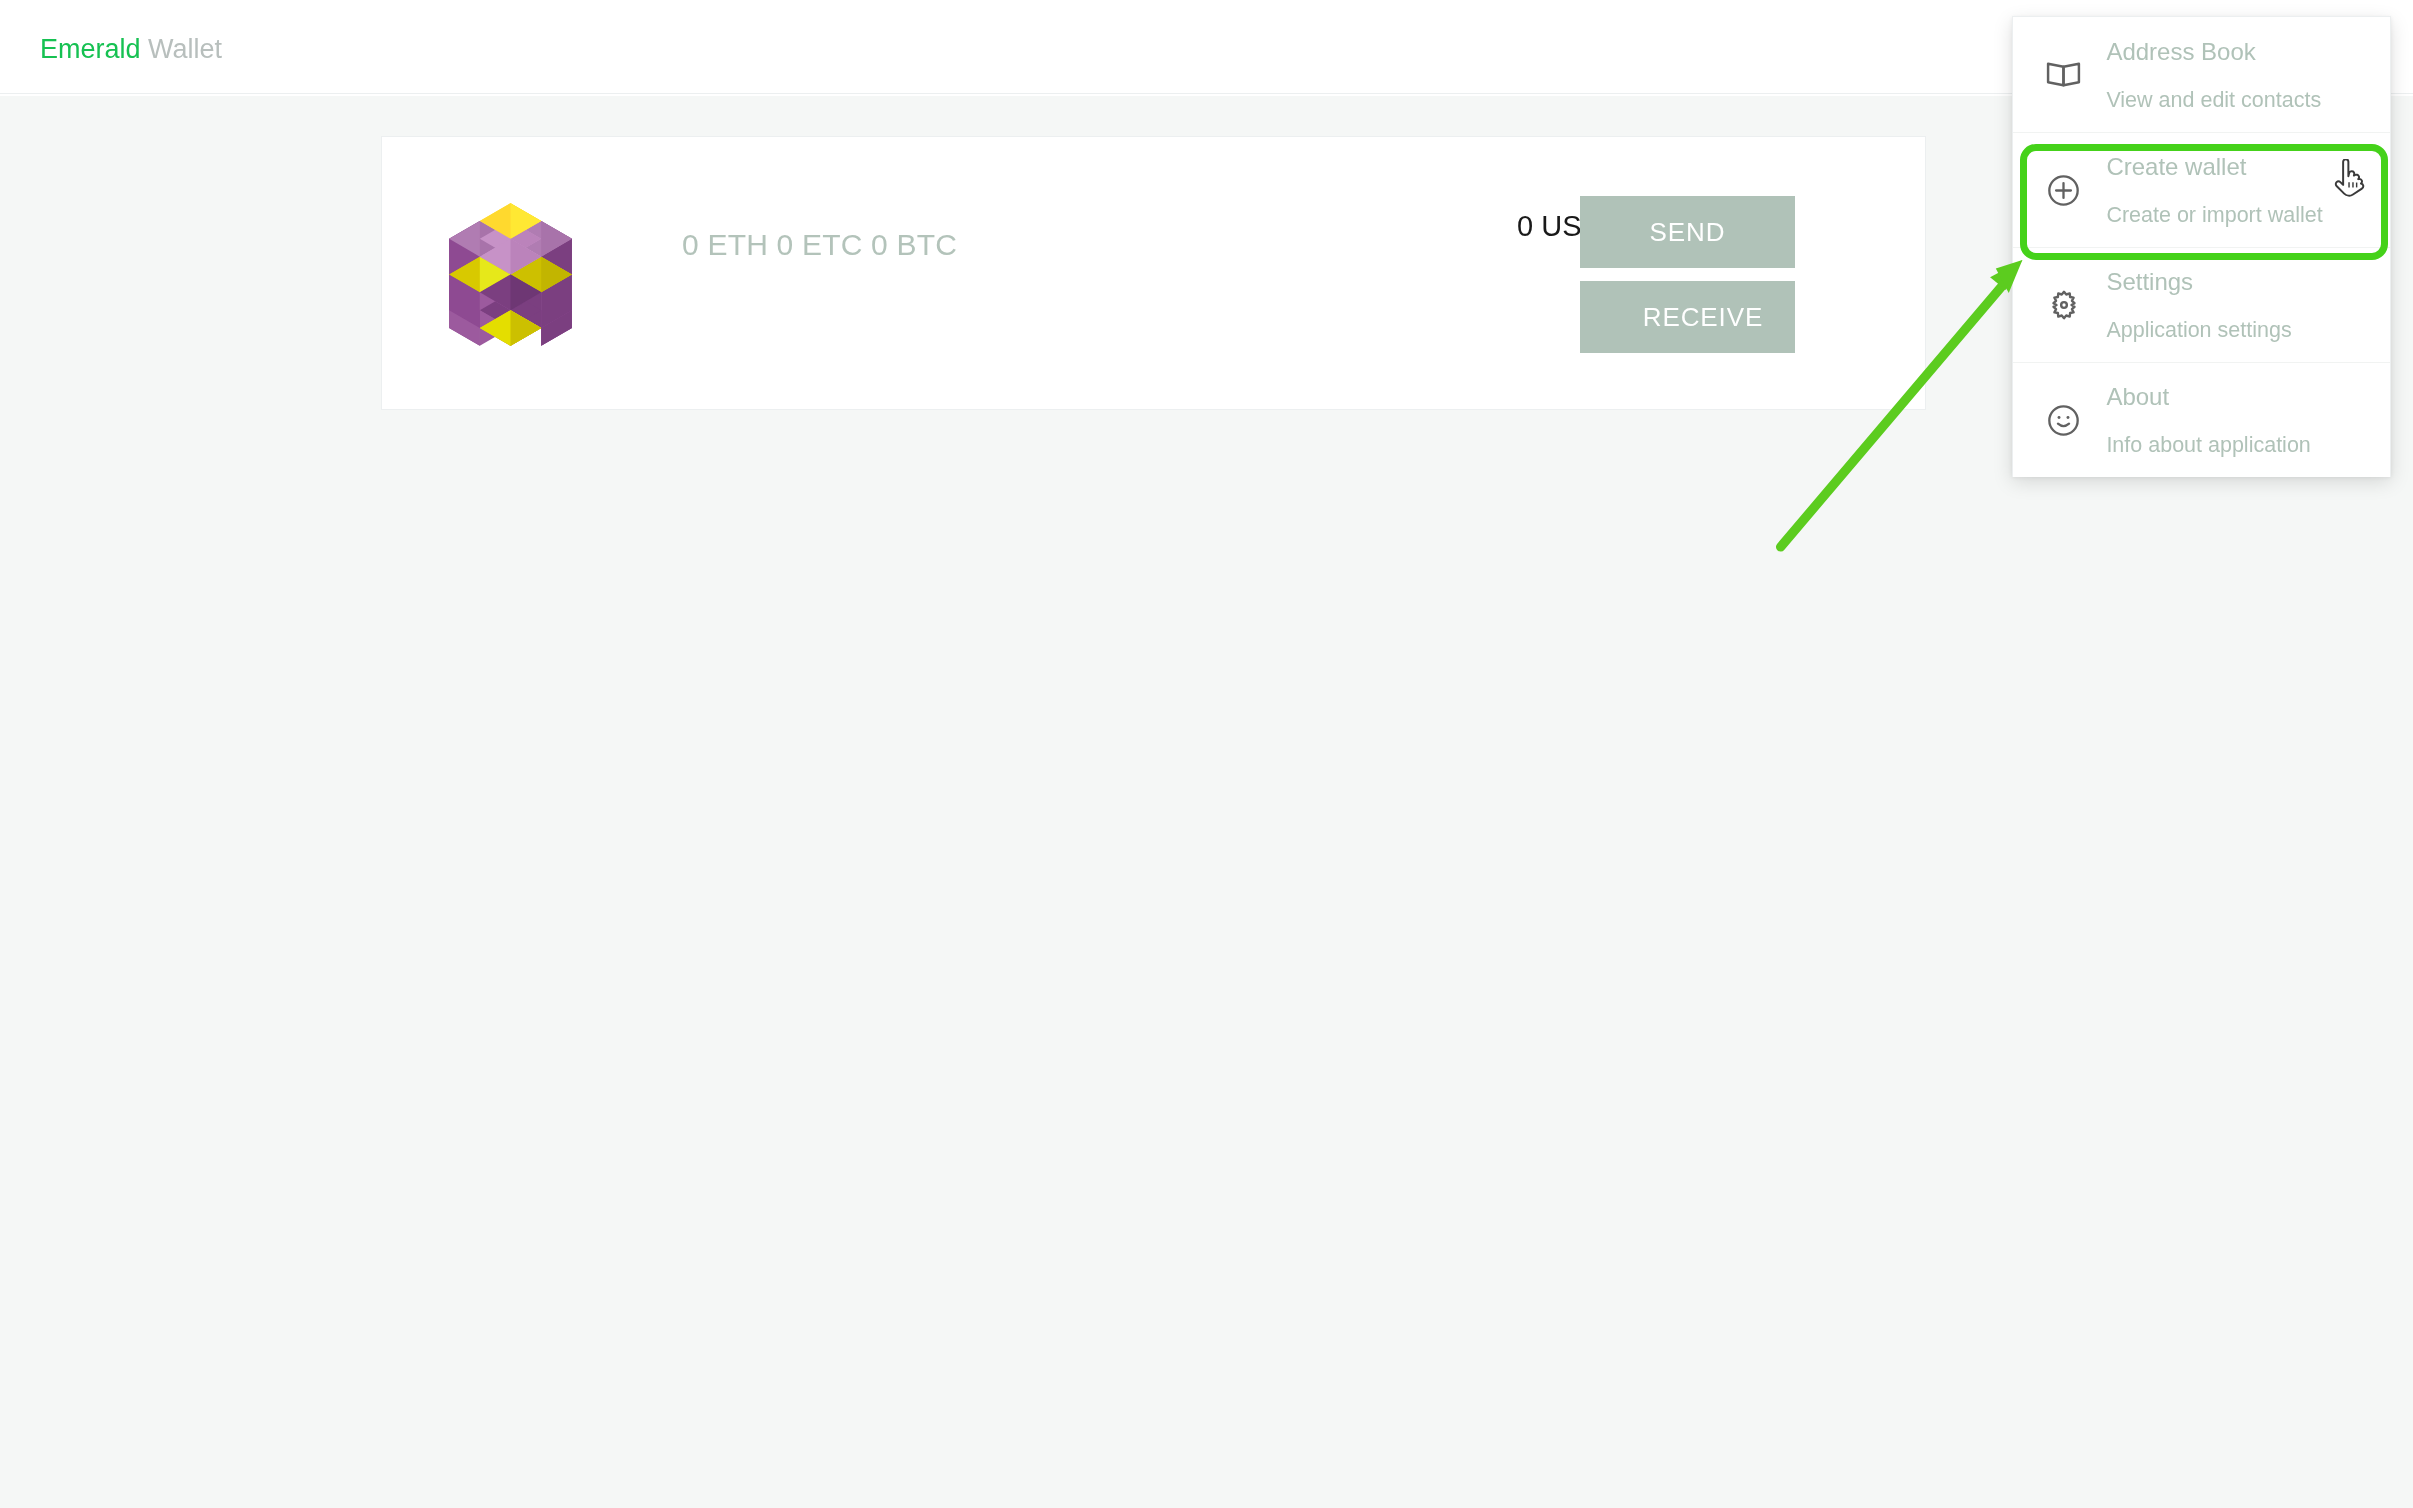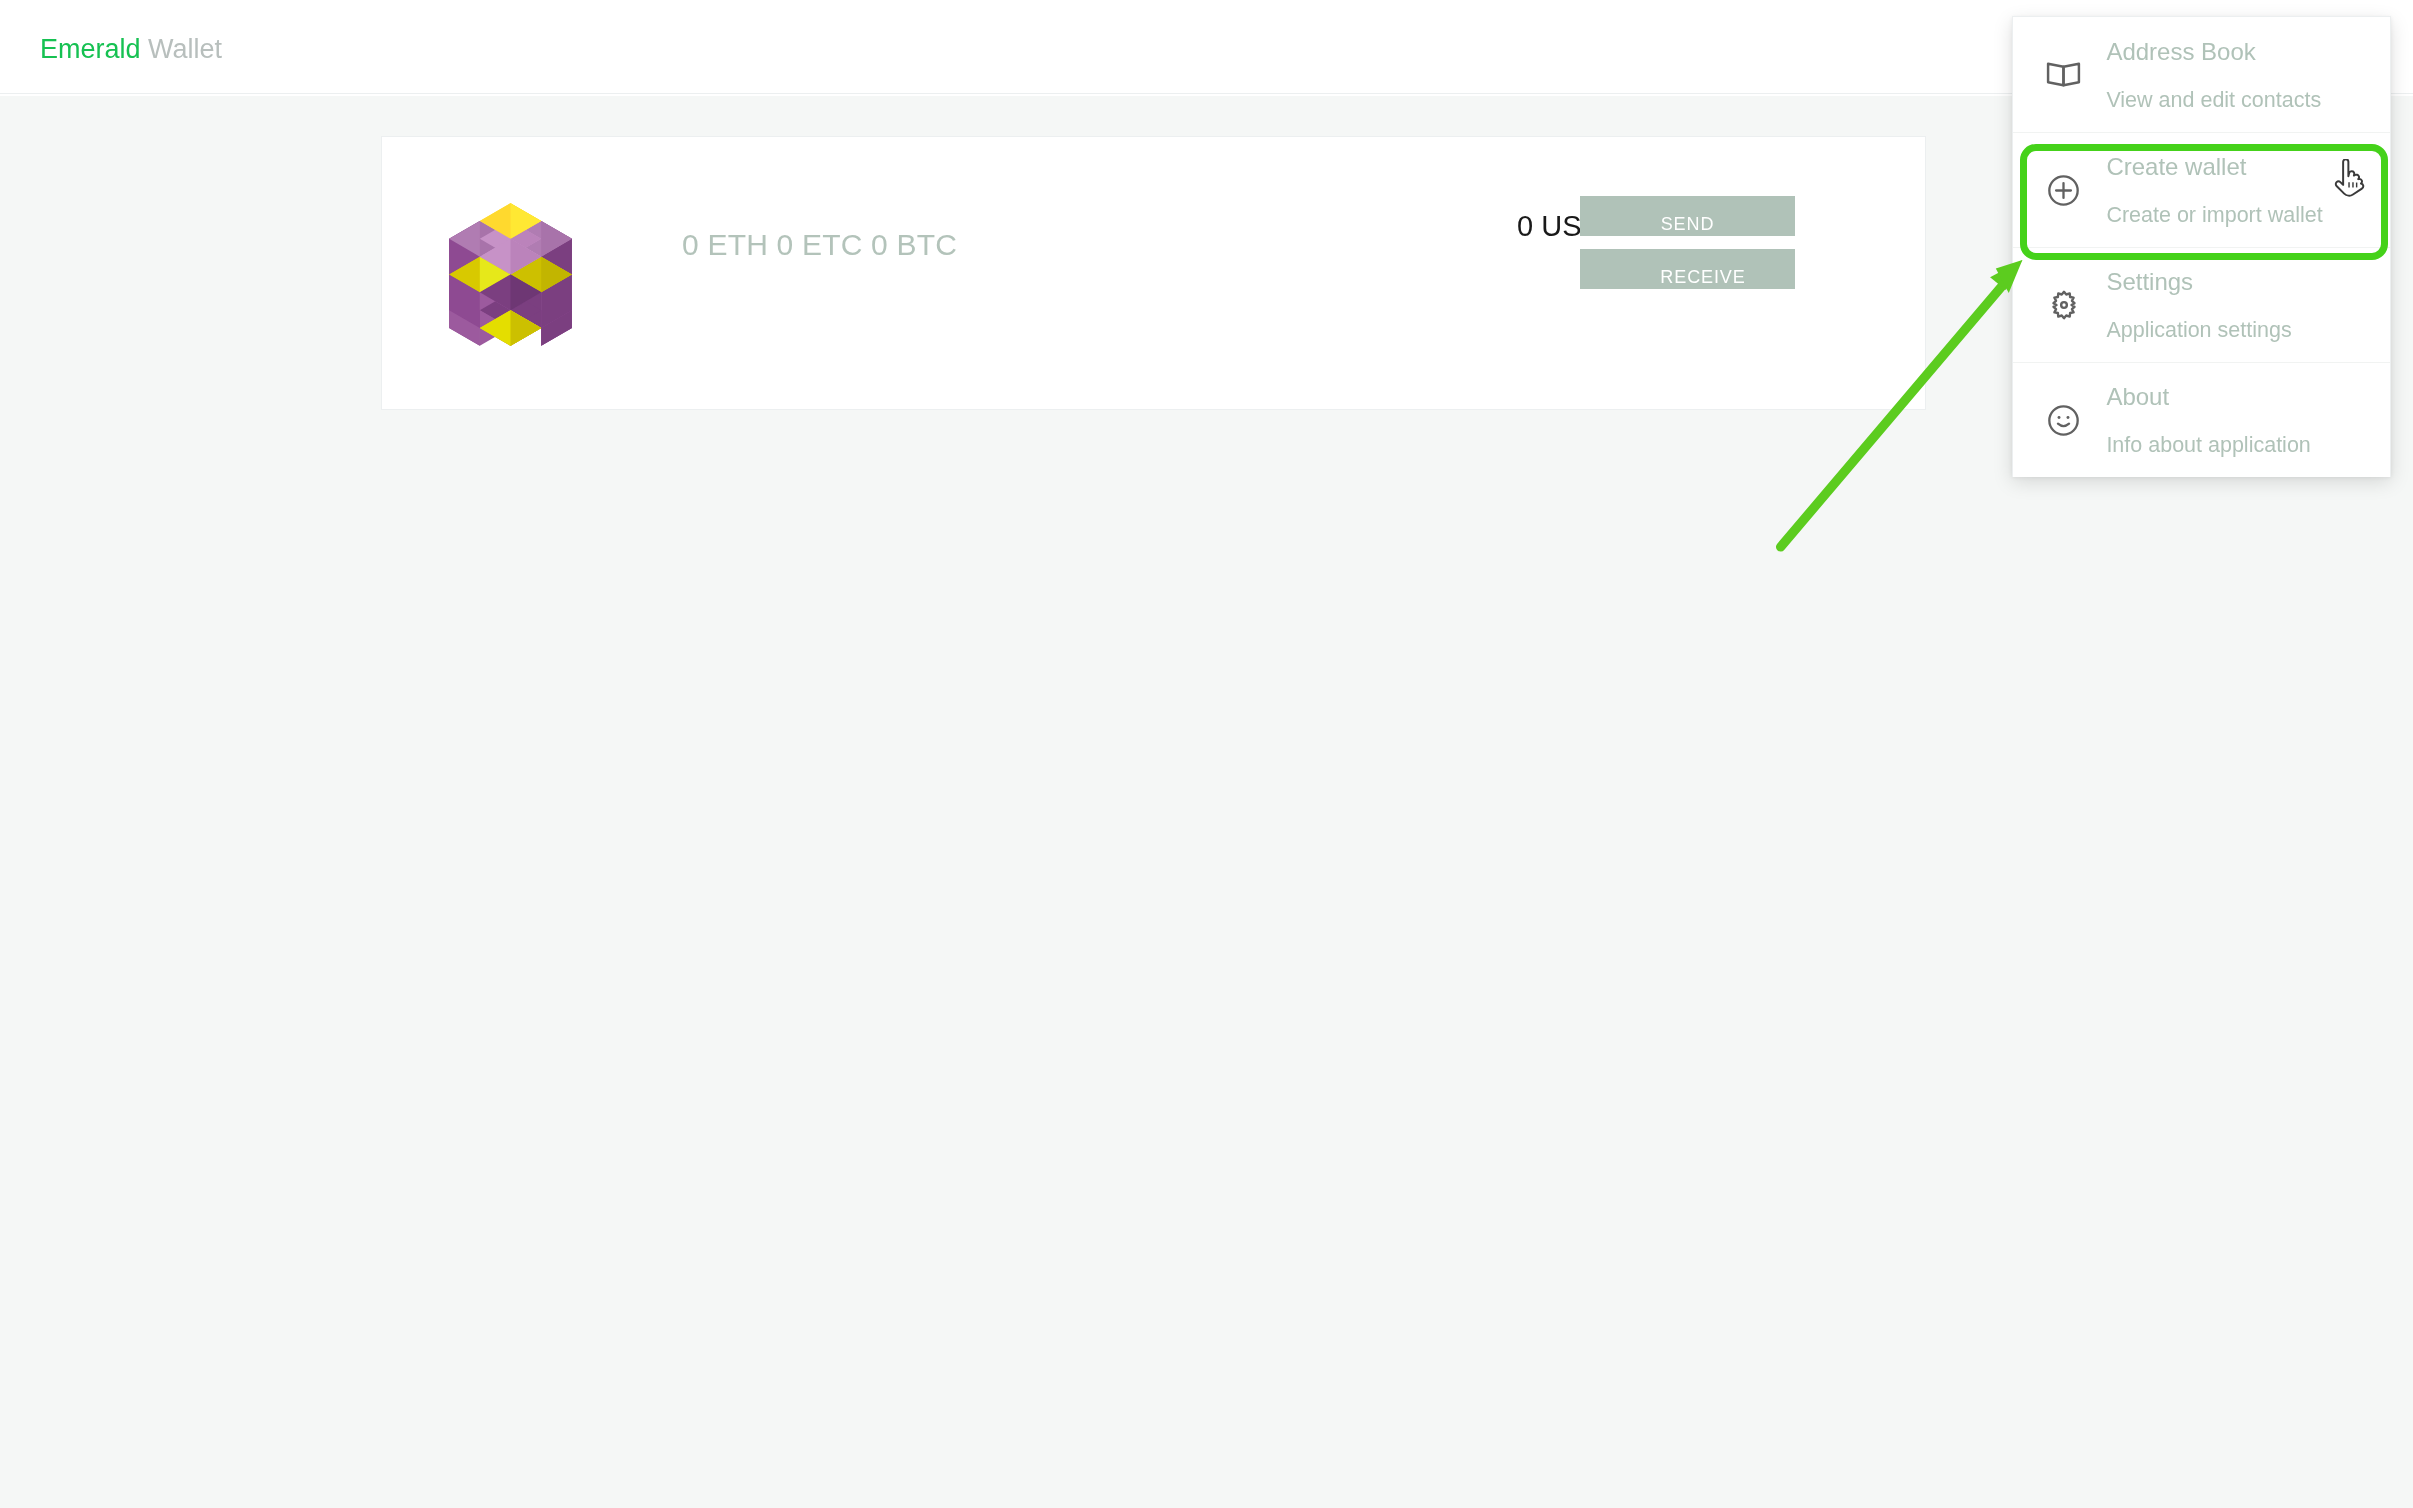--- a/index.html
+++ b/index.html
@@ -108,26 +108,26 @@
   
   .wallet-actions {
     position: absolute;
     left: 1198px;
     top: 59px;
     width: 215px;
   }
   .act-btn {
     display: block;
     width: 215px;
-    height: 40px;
+    height: 72px;
     background: #b0c2b8;
     color: #ffffff;
     border: none;
     font-family: "Liberation Sans", sans-serif;
-    font-size: 18px;
+    font-size: 26px;
     letter-spacing: 0.9px;
     text-align: center;
     line-height: 57px;
     cursor: pointer;
   }
   .act-btn + .act-btn { margin-top: 13px; padding-left: 31px; }
 
   
   .menu-panel {
     position: absolute;

